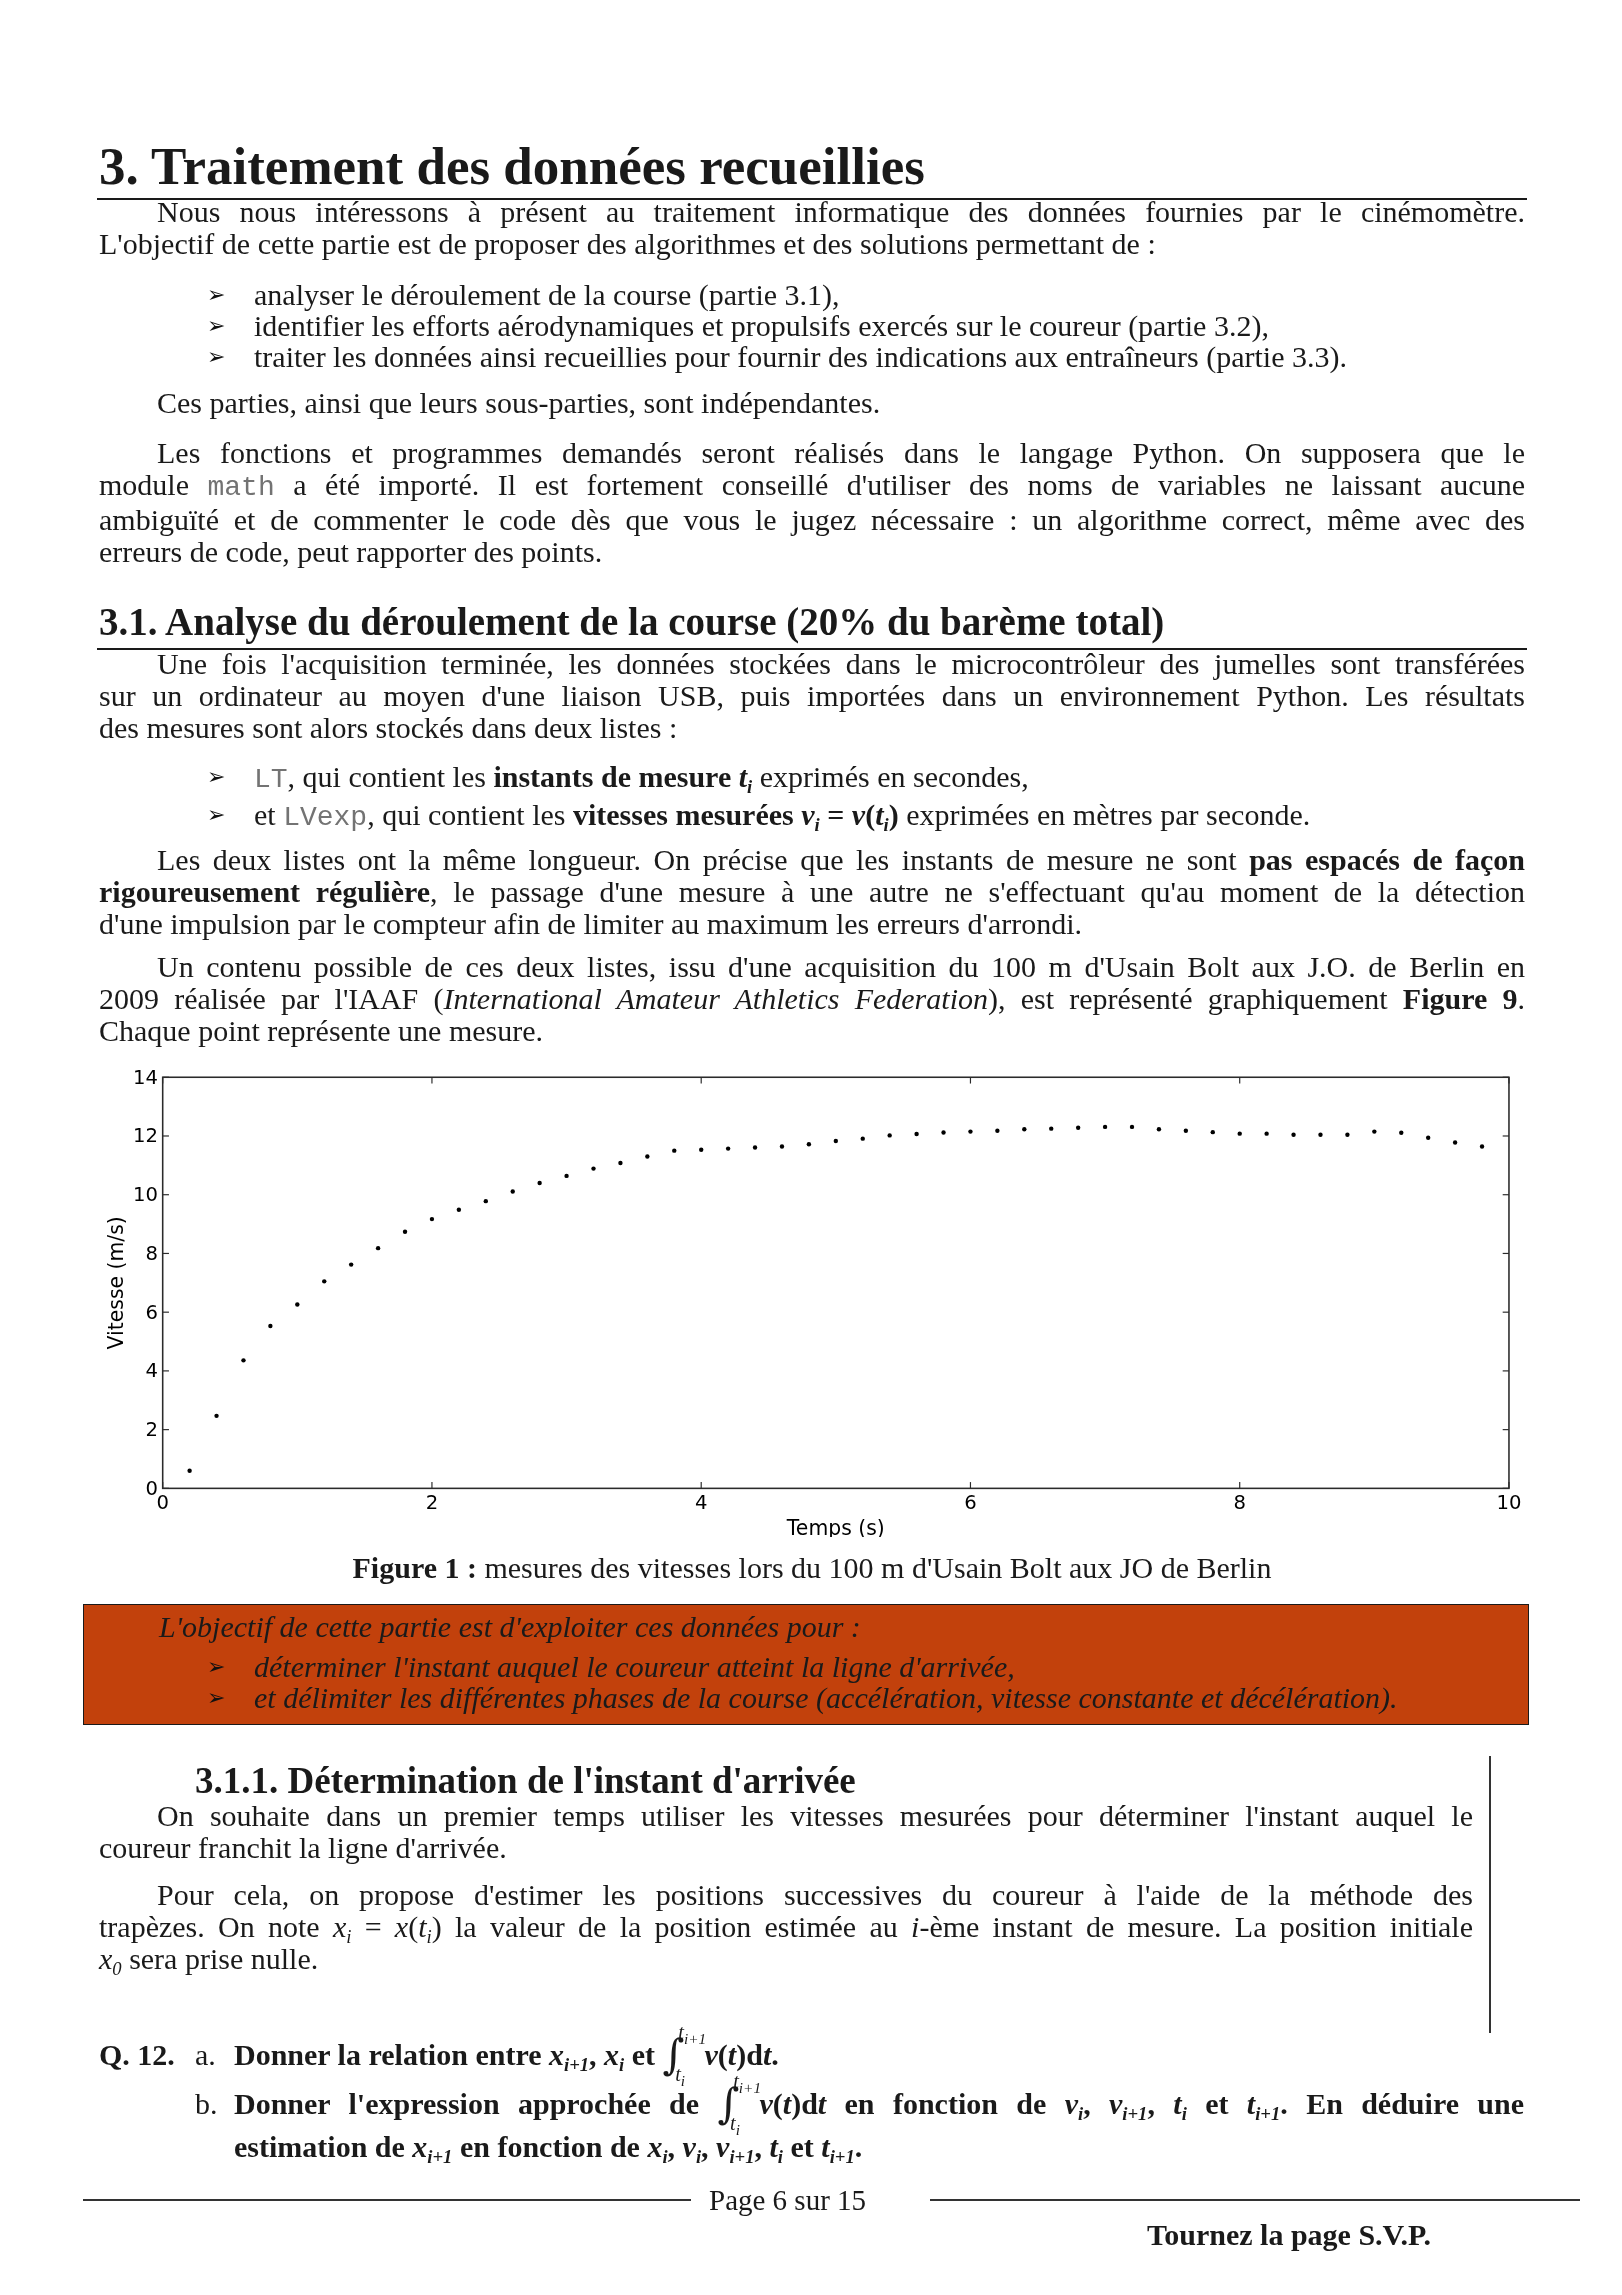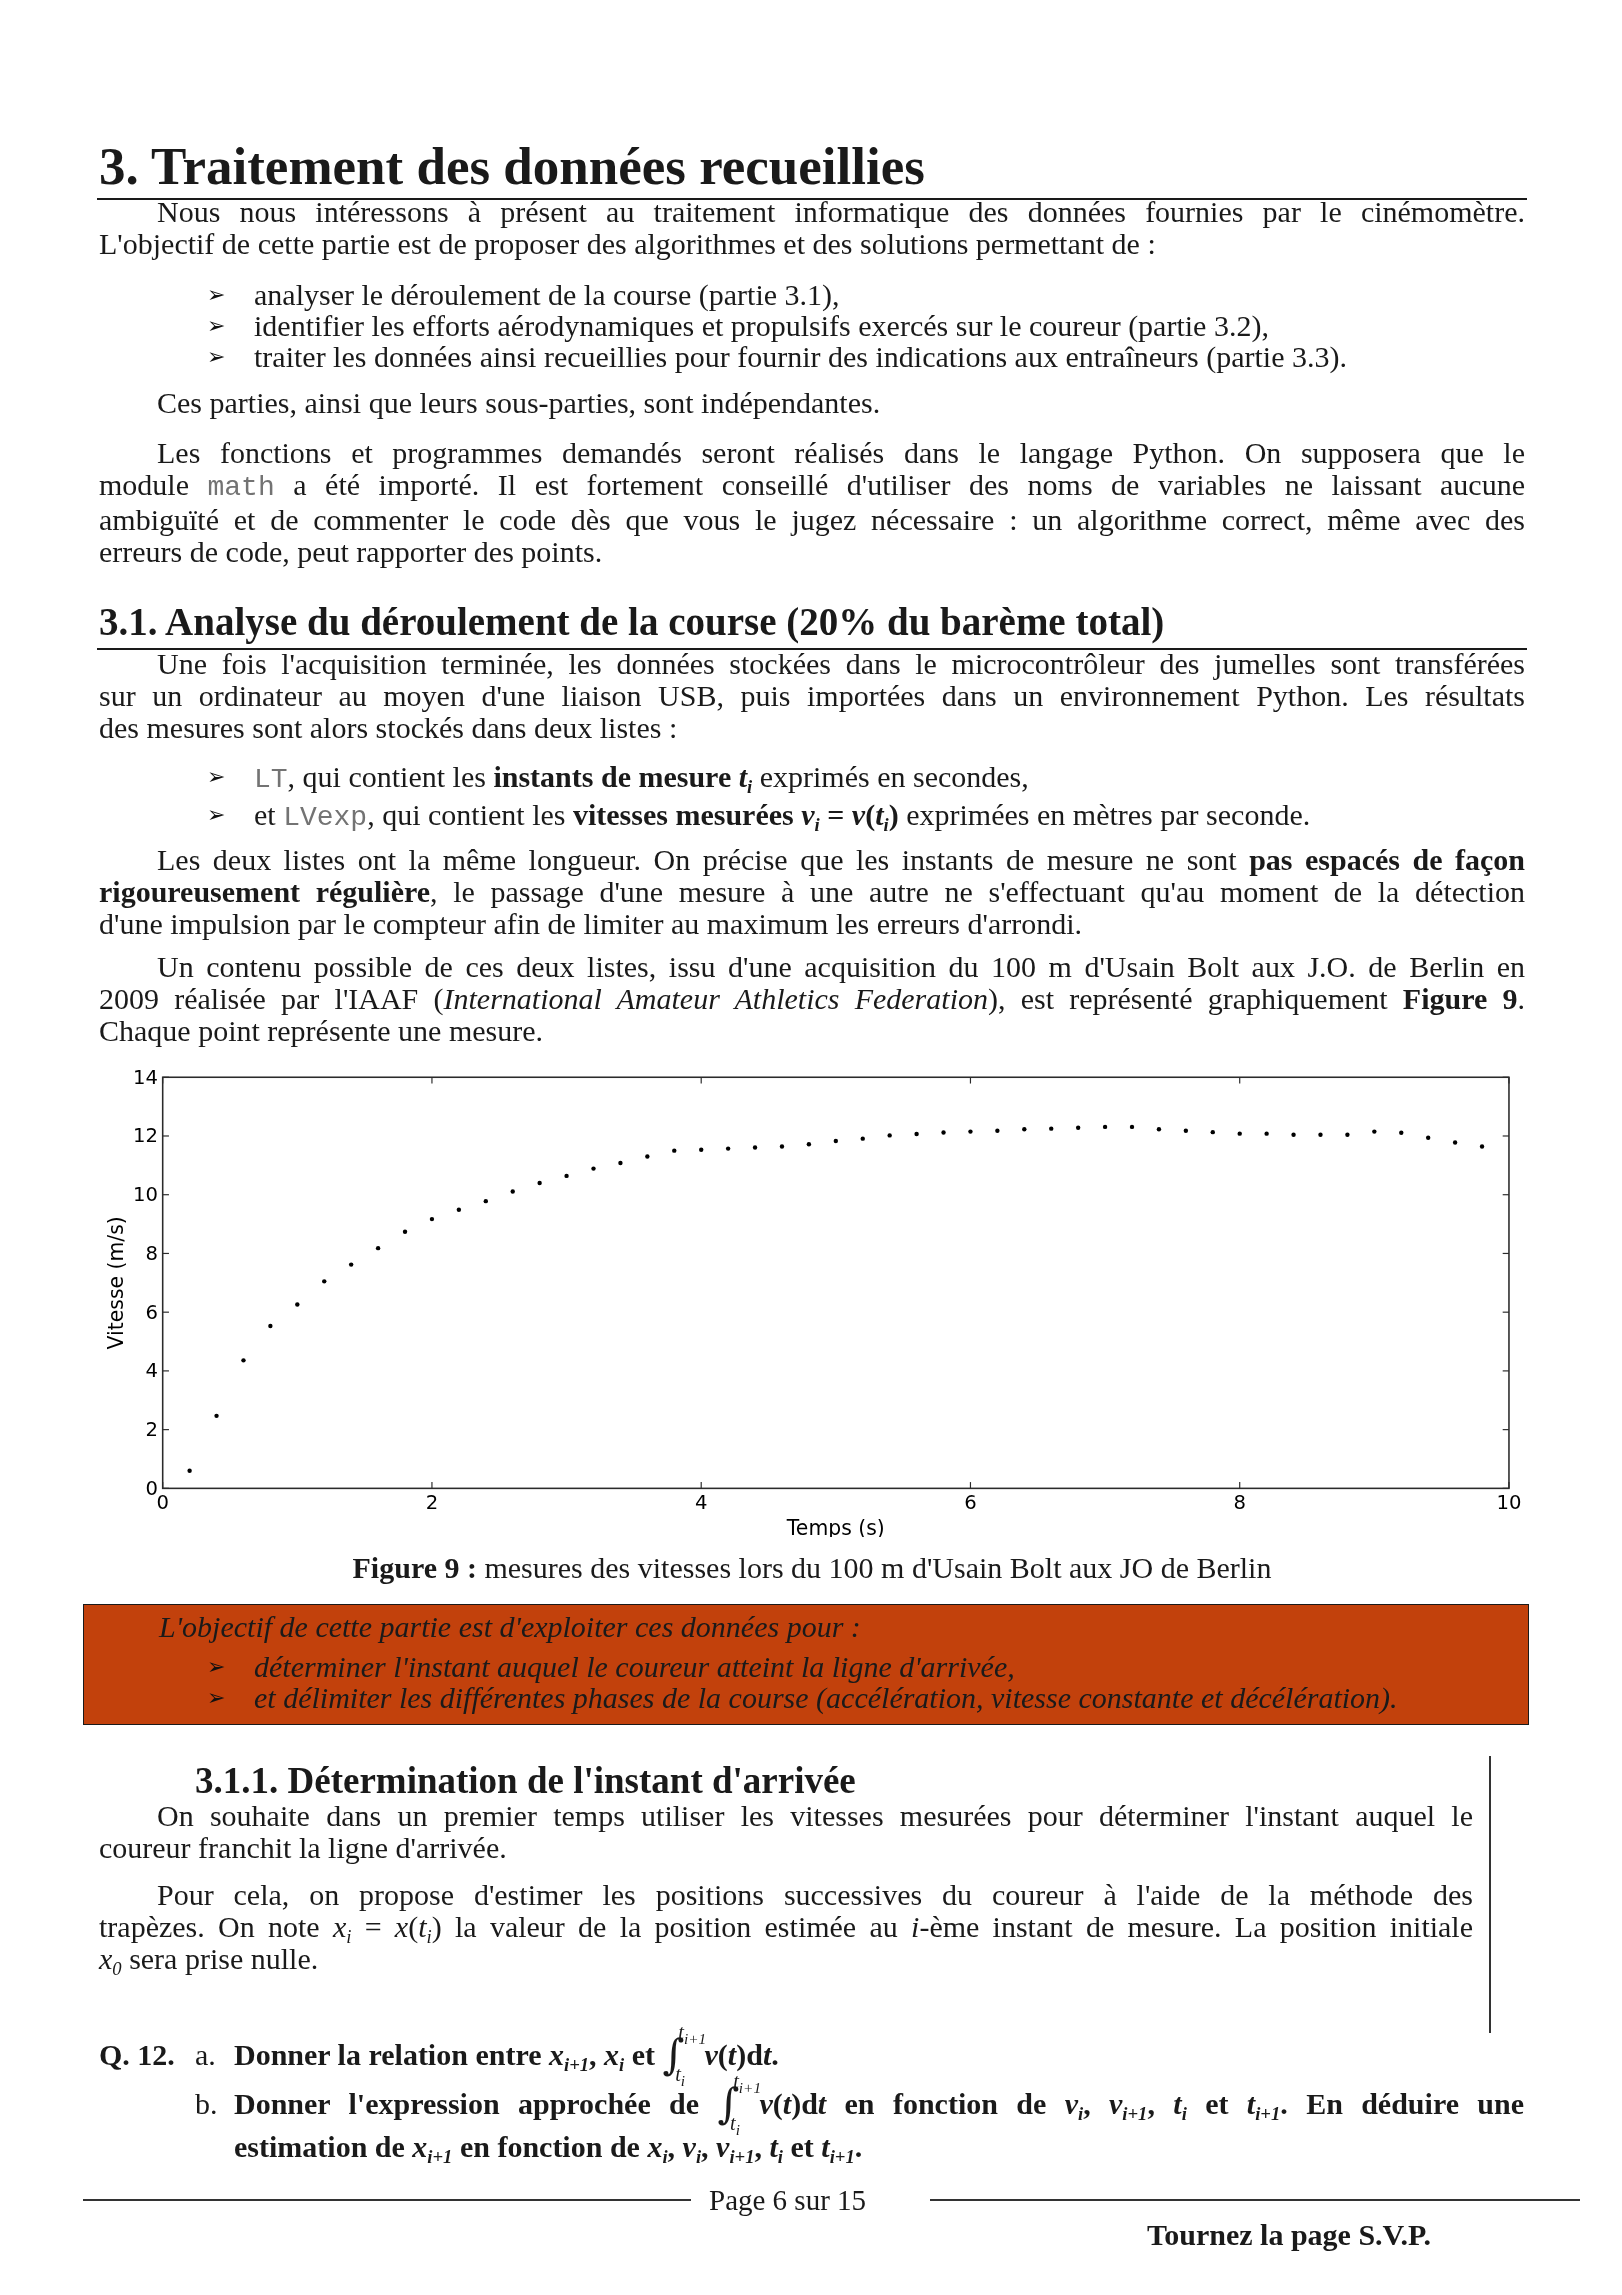--- a/index.html
+++ b/index.html
@@ -192,21 +192,21 @@
         <circle cx="1581.76" cy="95.36000000000001" r="2.8" fill="#000"></circle>
         <circle cx="1616.0800000000002" cy="95.36000000000001" r="2.8" fill="#000"></circle>
         <circle cx="1650.4" cy="91.24285714285713" r="2.8" fill="#000"></circle>
         <circle cx="1684.7199999999998" cy="92.74000000000001" r="2.8" fill="#000"></circle>
         <circle cx="1719.0400000000002" cy="99.10285714285715" r="2.8" fill="#000"></circle>
         <circle cx="1753.36" cy="105.0914285714286" r="2.8" fill="#000"></circle>
         <circle cx="1787.68" cy="110.33142857142855" r="2.8" fill="#000"></circle>
       </svg>
   </div>
 
-  <div class="caption"><span class="b">Figure 9 :</span><span> mesures des vitesses lors du 100 m d'Usain Bolt aux JO de Berlin</span></div>
+  <div class="caption"><span class="b">Figure 1 :</span><span> mesures des vitesses lors du 100 m d'Usain Bolt aux JO de Berlin</span></div>
 
   <div class="box">
     <div class="bx" style="left:75px; top:5.5px">L'objectif de cette partie est d'exploiter ces données pour :</div>
     <div class="bx" style="left:170px; top:46px"><span class="arrow"></span><span>déterminer l'instant auquel le coureur atteint la ligne d'arrivée,</span></div>
     <div class="bx" style="left:170px; top:77px"><span class="arrow"></span><span>et délimiter les différentes phases de la course (accélération, vitesse constante et décélération).</span></div>
   </div>
 
   <div class="h3">3.1.1. Détermination de l'instant d'arrivée</div>
   <div class="change-bar"></div>
 

